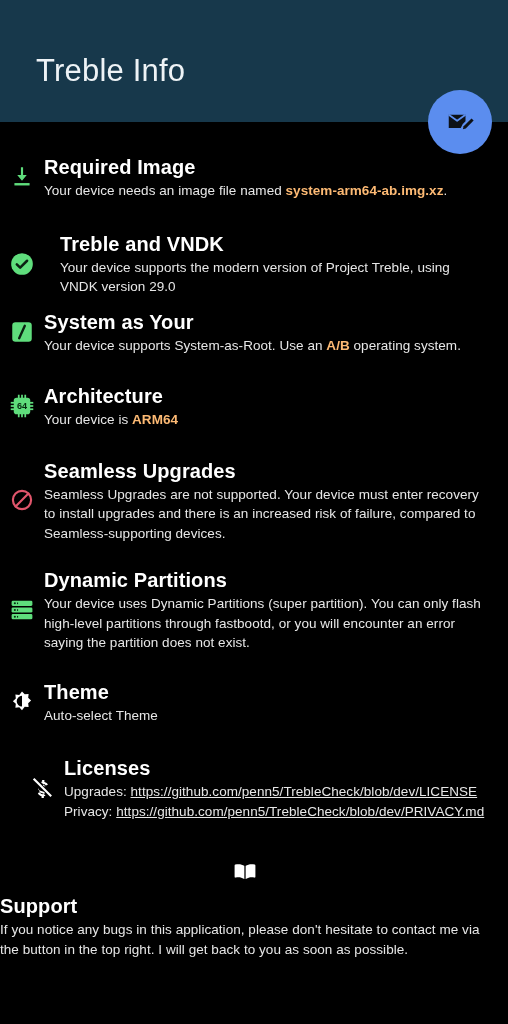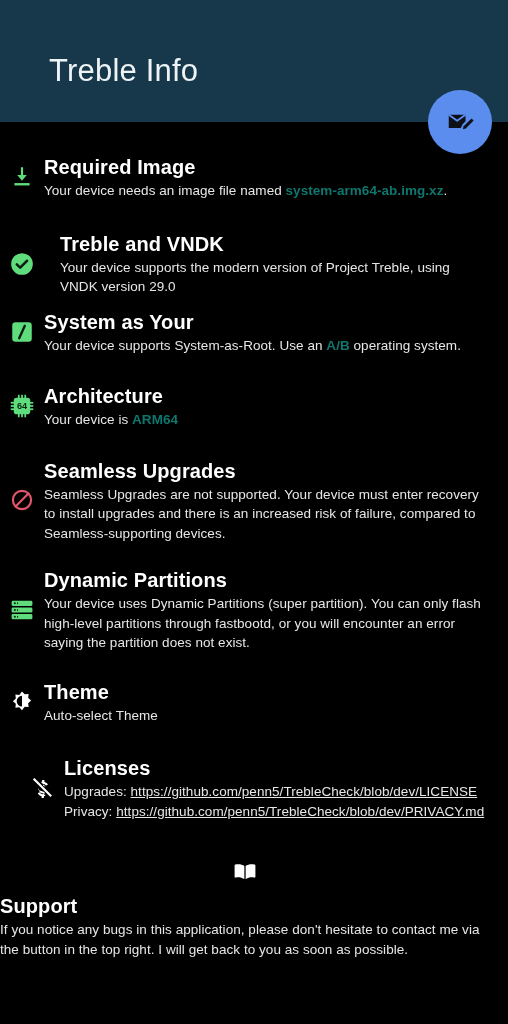--- a/index.html
+++ b/index.html
@@ -18,21 +18,21 @@
 
   
   .appbar {
     position: relative;
     width: 508px;
     height: 122px;
     background: #17384b;
   }
   .appbar-title {
     position: absolute;
-    left: 49px;
+    left: 36px;
     top: 52px;
     font-size: 31px;
     font-weight: 400;
     color: #eef3f6;
     letter-spacing: 0.2px;
     line-height: 38px;
     white-space: nowrap;
   }
   .fab {
     position: absolute;
@@ -87,21 +87,21 @@
     letter-spacing: 0.1px;
     margin-bottom: 1px;
   }
   .item-desc {
     font-size: 13.5px;
     font-weight: 400;
     color: #e7e7e7;
     line-height: 19.5px;
     letter-spacing: 0.05px;
   }
-  .item-desc b { font-weight: 700; color: #0f766e; }
+  .item-desc b { font-weight: 700; color: #fdba74; }
   .item-desc .ln { display: block; }
   .link {
     color: #e7e7e7;
     text-decoration: underline;
     text-underline-offset: 1px;
     cursor: pointer;
   }
 
   
   .item.required   { margin-top: 16px; margin-bottom: 30px; }

